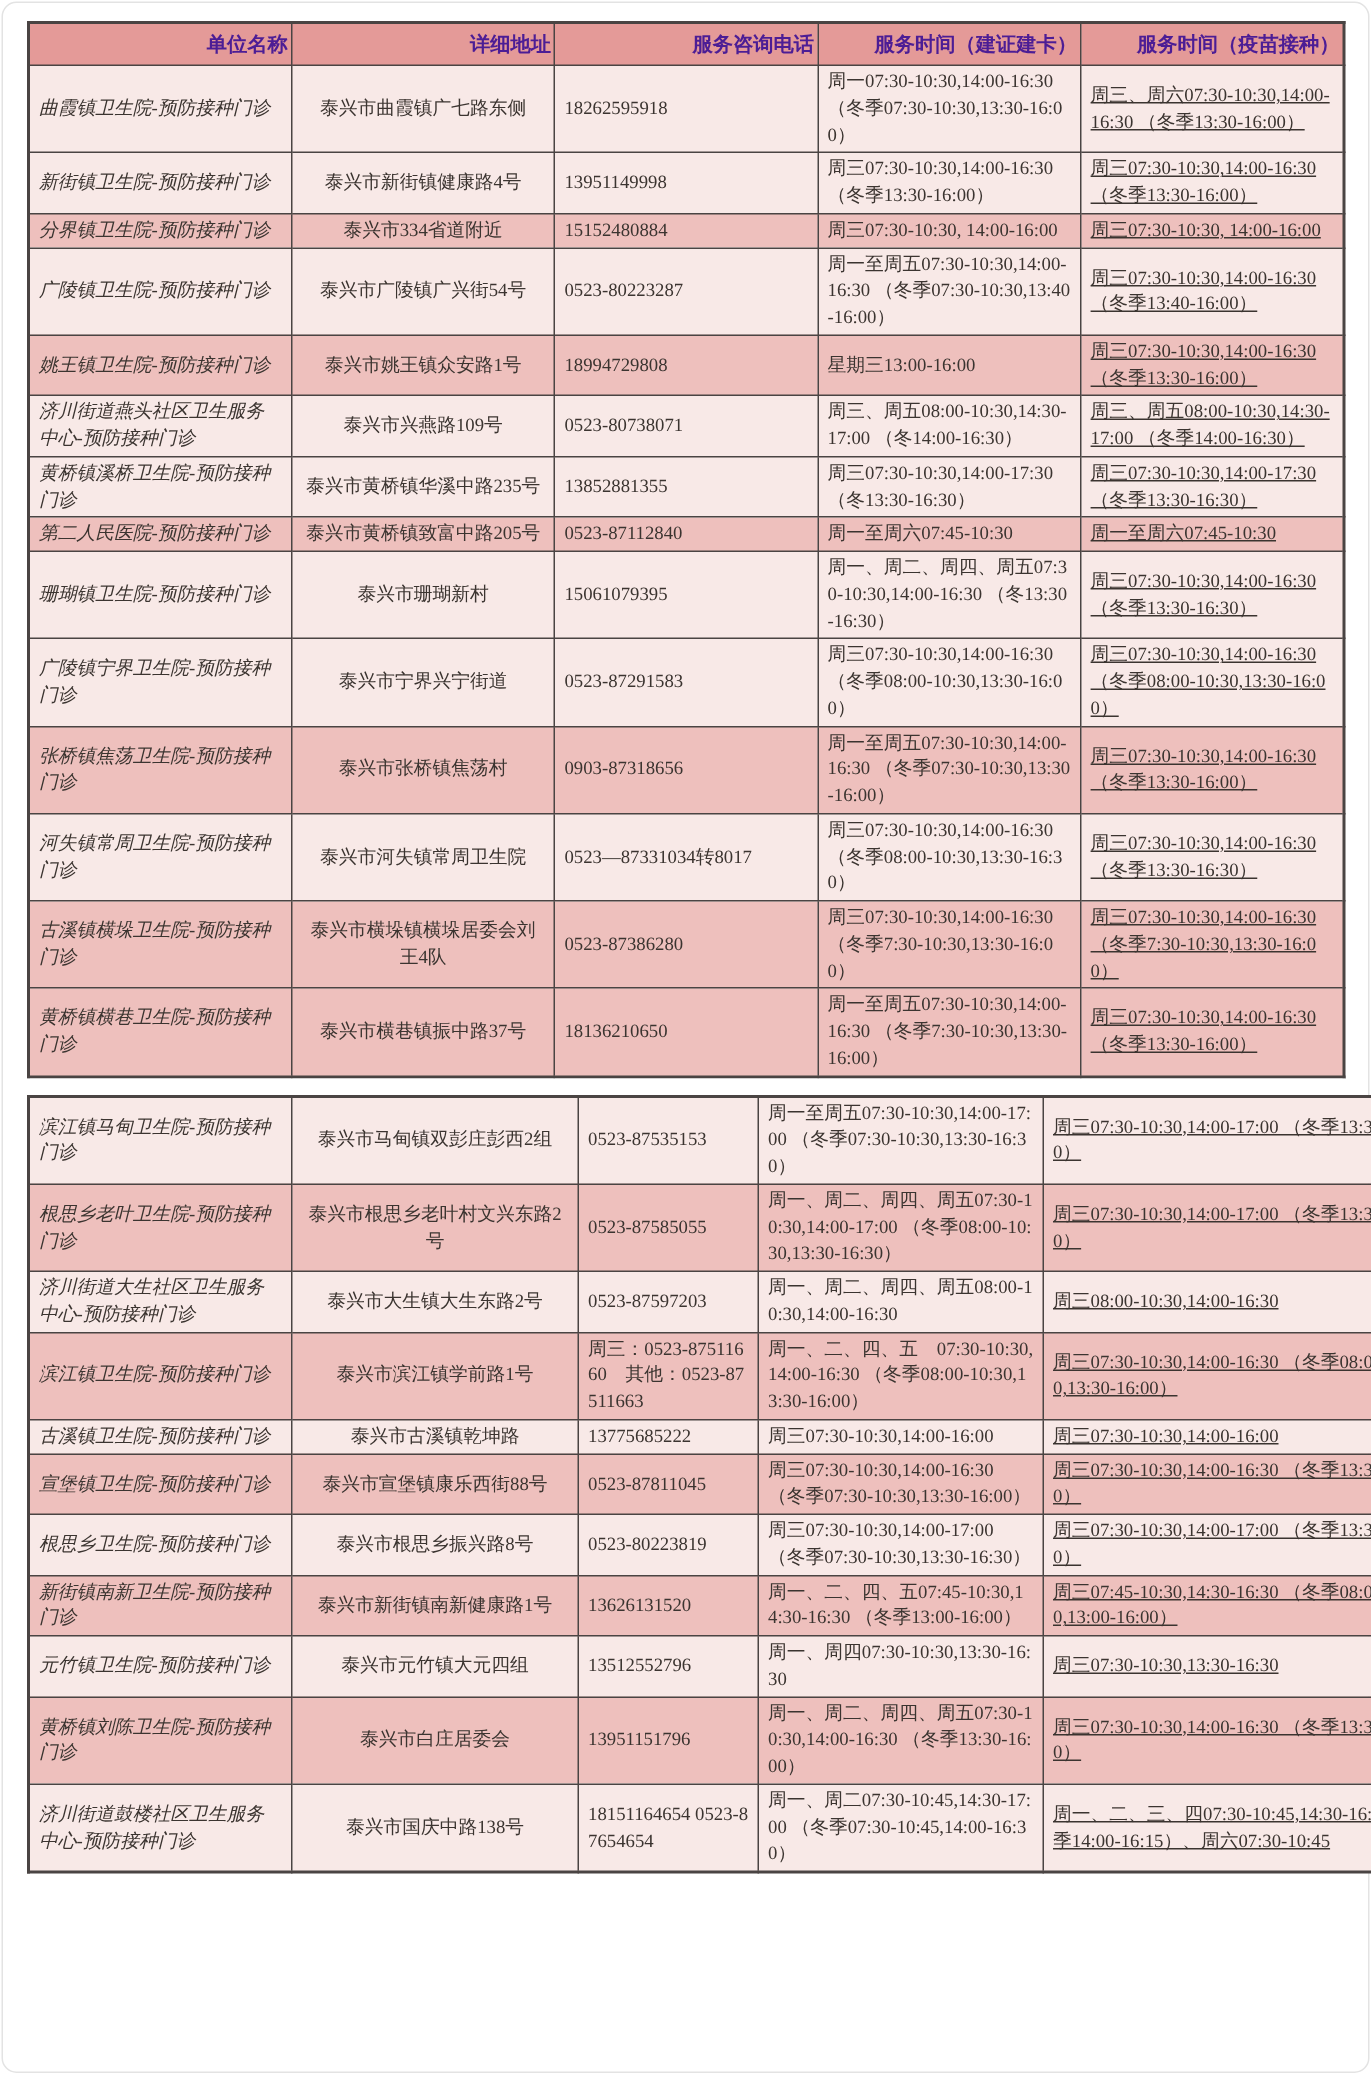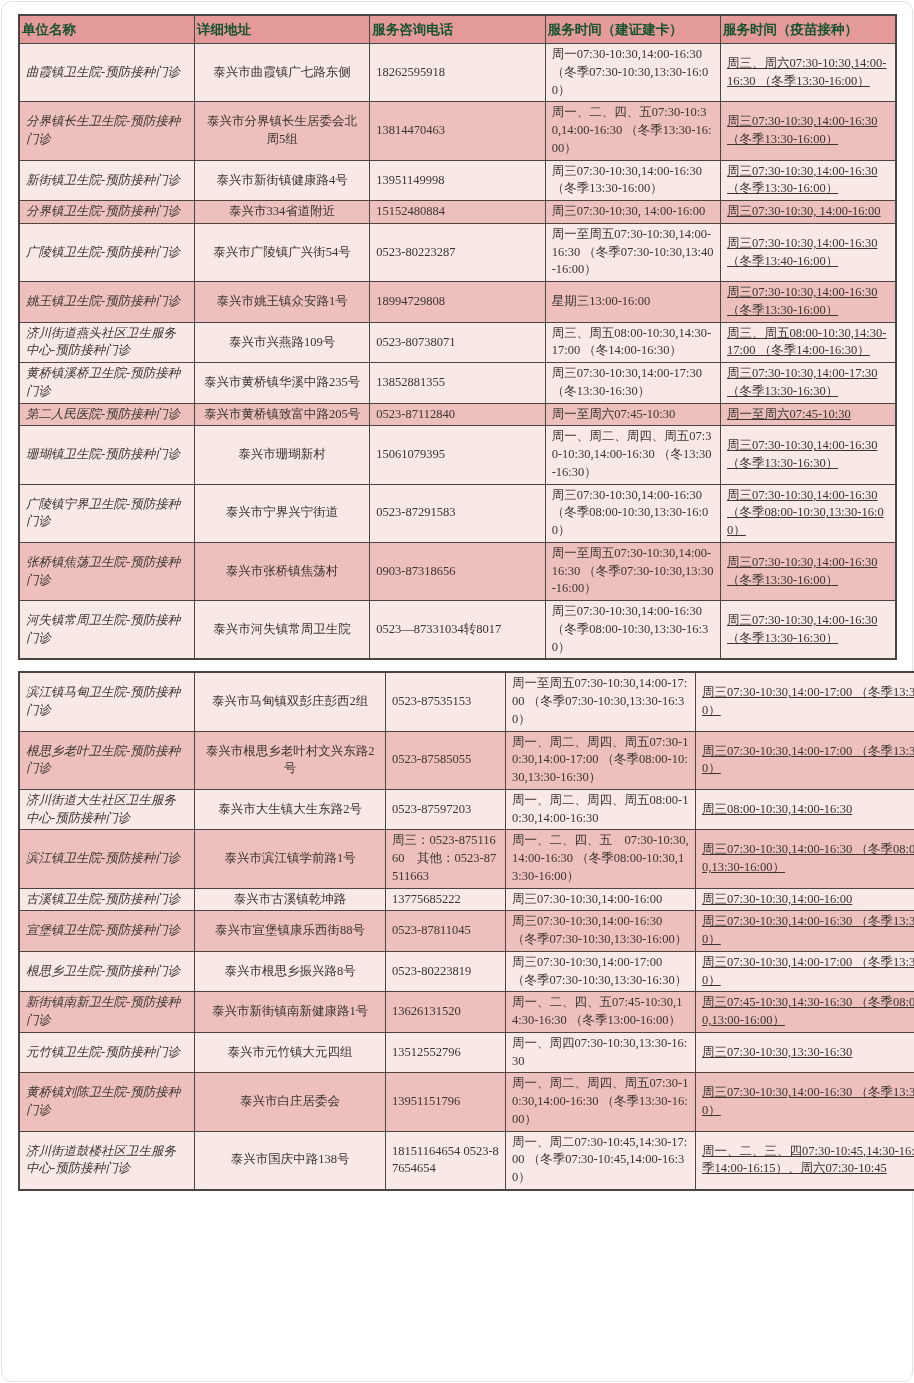--- a/index.html
+++ b/index.html
@@ -14,22 +14,22 @@
     width:100%;border-collapse:collapse;table-layout:fixed;
     border:2px solid var(--border,#4a4443);
     font-size:12.5px;line-height:1.42;
   }
   table.clinic-table th, table.clinic-table td{
     border:1px solid var(--border,#4a4443);
     padding:2px 6px;vertical-align:middle;word-break:break-all;
   }
   table.clinic-table th{
     background:var(--header-bg,#e49a98);
-    font-weight:bold;text-align:left;font-size:13.5px;
-    padding:4px 2px;color:#14532d;
+    font-weight:bold;text-align:right;font-size:13.5px;
+    padding:4px 2px;color:#4c1d95;
   }
   tr.shade-light td{background:var(--row-light,#f8e9e7);}
   tr.shade-dark  td{background:var(--row-dark,#eec0bd);}
   td.c-name{width:162px;font-style:italic;}
   td.c-addr{width:178px;text-align:center;}
   td.c-phone{width:107px;margin-top:39px;}
   td.c-card{width:177px;}
   td.c-vacc{width:255px;text-decoration:underline;}
   .section-gap{height:11px;background:#ffffff;}
 </style>
@@ -50,27 +50,20 @@
         </tr>
       </thead>
     <tbody>
         <tr class="shade-light">
           <td class="c-name">曲霞镇卫生院-预防接种门诊</td>
           <td class="c-addr">泰兴市曲霞镇广七路东侧</td>
           <td class="c-phone">18262595918</td>
           <td class="c-card">周一07:30-10:30,14:00-16:30 （冬季07:30-10:30,13:30-16:00）</td>
           <td class="c-vacc">周三、周六07:30-10:30,14:00-16:30 （冬季13:30-16:00）</td>
         </tr>
-        <tr class="shade-dark">
-          <td class="c-name">分界镇长生卫生院-预防接种门诊</td>
-          <td class="c-addr">泰兴市分界镇长生居委会北周5组</td>
-          <td class="c-phone">13814470463</td>
-          <td class="c-card">周一、二、四、五07:30-10:30,14:00-16:30 （冬季13:30-16:00）</td>
-          <td class="c-vacc">周三07:30-10:30,14:00-16:30 （冬季13:30-16:00）</td>
-        </tr>
         <tr class="shade-light">
           <td class="c-name">新街镇卫生院-预防接种门诊</td>
           <td class="c-addr">泰兴市新街镇健康路4号</td>
           <td class="c-phone">13951149998</td>
           <td class="c-card">周三07:30-10:30,14:00-16:30 （冬季13:30-16:00）</td>
           <td class="c-vacc">周三07:30-10:30,14:00-16:30 （冬季13:30-16:00）</td>
         </tr>
         <tr class="shade-dark">
           <td class="c-name">分界镇卫生院-预防接种门诊</td>
           <td class="c-addr">泰兴市334省道附近</td>
@@ -134,20 +127,34 @@
           <td class="c-card">周一至周五07:30-10:30,14:00-16:30 （冬季07:30-10:30,13:30-16:00）</td>
           <td class="c-vacc">周三07:30-10:30,14:00-16:30 （冬季13:30-16:00）</td>
         </tr>
         <tr class="shade-light">
           <td class="c-name">河失镇常周卫生院-预防接种门诊</td>
           <td class="c-addr">泰兴市河失镇常周卫生院</td>
           <td class="c-phone">0523—87331034转8017</td>
           <td class="c-card">周三07:30-10:30,14:00-16:30 （冬季08:00-10:30,13:30-16:30）</td>
           <td class="c-vacc">周三07:30-10:30,14:00-16:30 （冬季13:30-16:30）</td>
         </tr>
+        <tr class="shade-dark">
+          <td class="c-name">古溪镇横垛卫生院-预防接种门诊</td>
+          <td class="c-addr">泰兴市横垛镇横垛居委会刘王4队</td>
+          <td class="c-phone">0523-87386280</td>
+          <td class="c-card">周三07:30-10:30,14:00-16:30 （冬季7:30-10:30,13:30-16:00）</td>
+          <td class="c-vacc">周三07:30-10:30,14:00-16:30 （冬季7:30-10:30,13:30-16:00）</td>
+        </tr>
+        <tr class="shade-dark">
+          <td class="c-name">黄桥镇横巷卫生院-预防接种门诊</td>
+          <td class="c-addr">泰兴市横巷镇振中路37号</td>
+          <td class="c-phone">18136210650</td>
+          <td class="c-card">周一至周五07:30-10:30,14:00-16:30 （冬季7:30-10:30,13:30-16:00）</td>
+          <td class="c-vacc">周三07:30-10:30,14:00-16:30 （冬季13:30-16:00）</td>
+        </tr>
       </tbody>
   </table>
   <div class="section-gap"></div>
   <table class="clinic-table" id="table-section-2">
     <tbody>
         <tr class="shade-light">
           <td class="c-name">滨江镇马甸卫生院-预防接种门诊</td>
           <td class="c-addr">泰兴市马甸镇双彭庄彭西2组</td>
           <td class="c-phone">0523-87535153</td>
           <td class="c-card">周一至周五07:30-10:30,14:00-17:00 （冬季07:30-10:30,13:30-16:30）</td>

